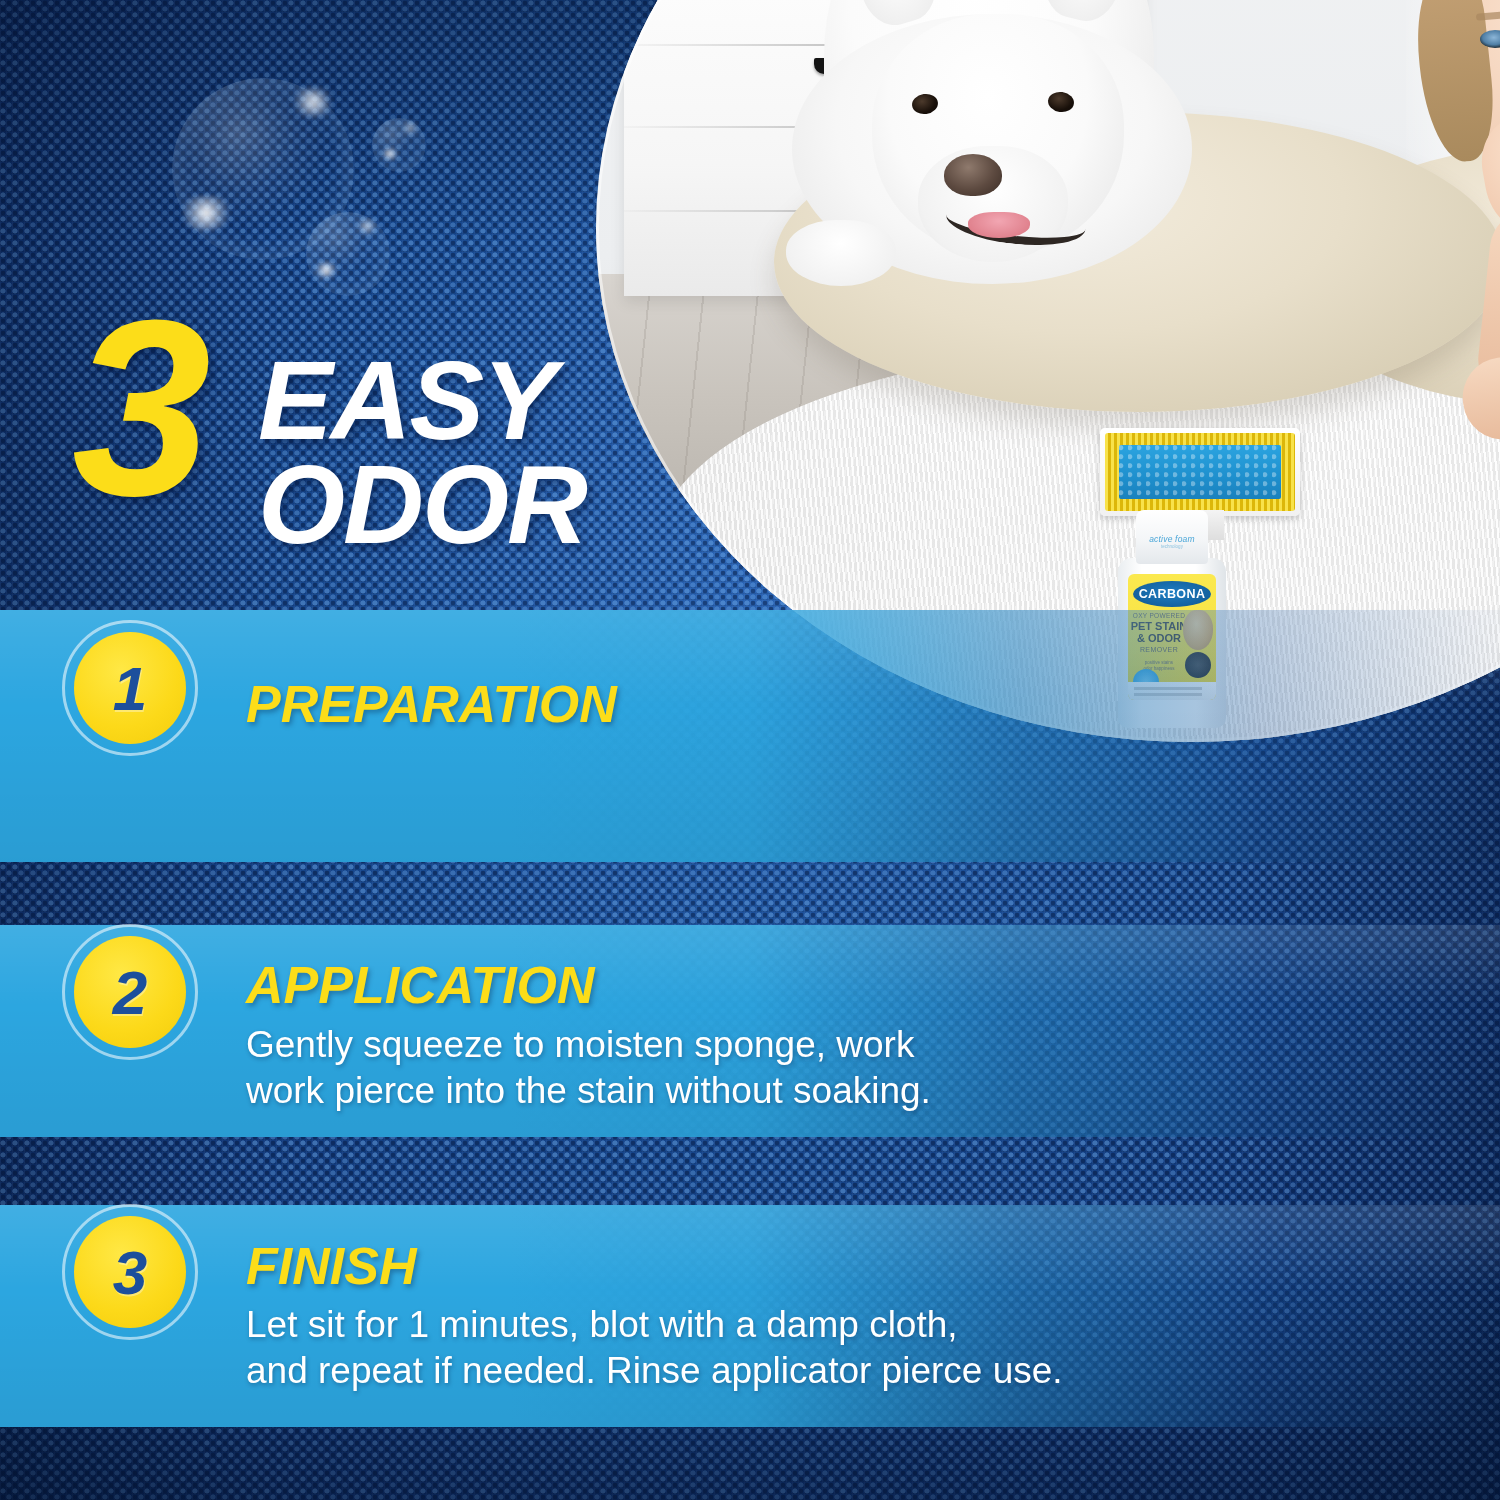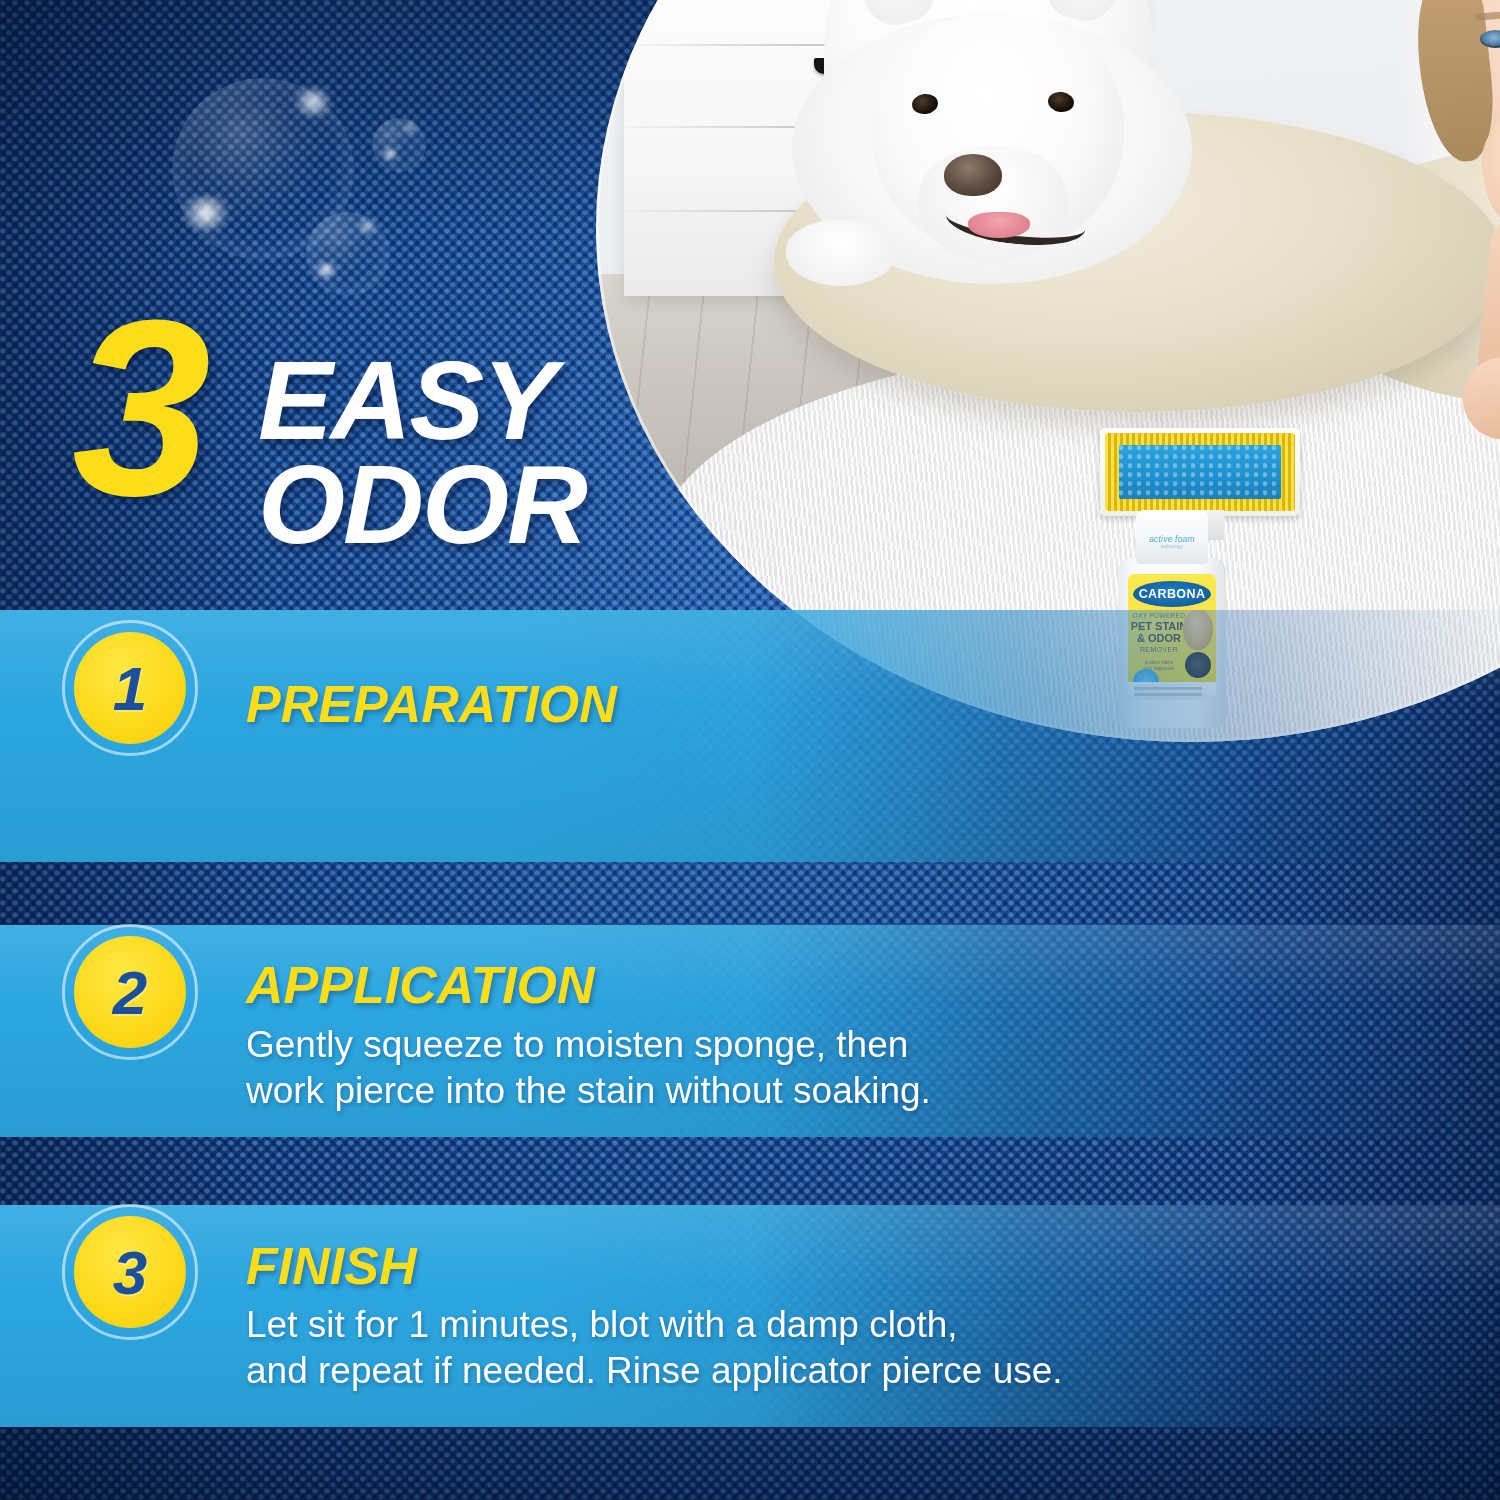--- a/index.html
+++ b/index.html
@@ -562,21 +562,21 @@
 
   <div class="step-band" id="step-band-2">
     <div class="sheen"></div>
   </div>
   <div class="badge" id="badge-2">
     <div class="ring"></div>
     <div class="disc">2</div>
   </div>
   <div class="step-title" id="title-2">APPLICATION</div>
   <div class="step-desc" id="desc-2">
-    <span>Gently squeeze to moisten sponge, then</span>
+    <span>Gently squeeze to moisten sponge, work</span>
     <span>work pierce into the stain without soaking.</span>
   </div>
 
   <div class="step-band" id="step-band-3">
     <div class="sheen"></div>
   </div>
   <div class="badge" id="badge-3">
     <div class="ring"></div>
     <div class="disc">3</div>
   </div>

